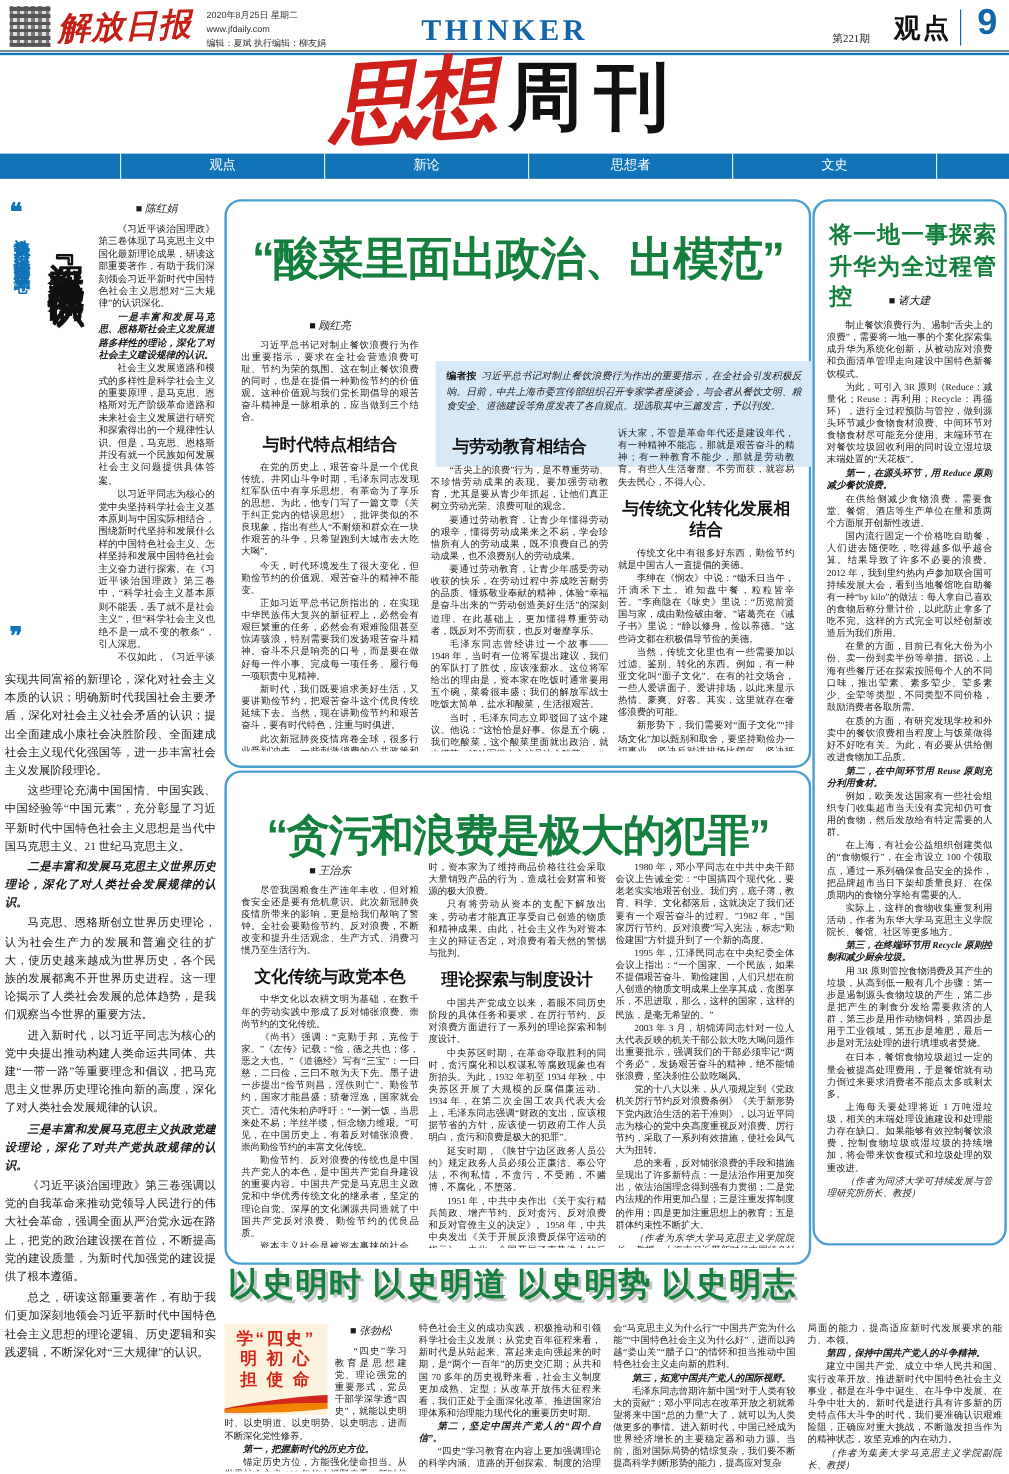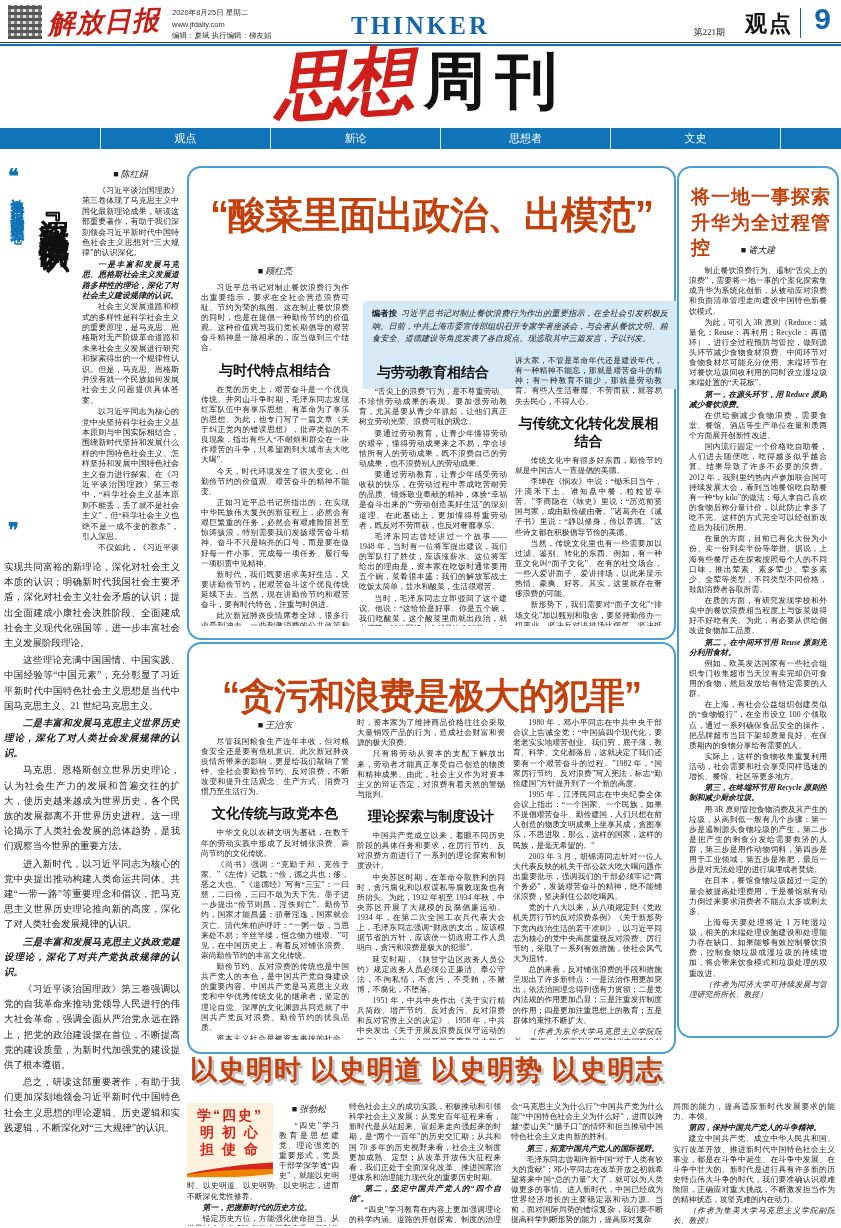--- a/index.html
+++ b/index.html
@@ -38,21 +38,21 @@
   
   .para{margin:0 0 1px;text-indent:2em;text-align:justify;}
   .cont{text-indent:0;}
   .lead{font-weight:bold;font-style:italic;}
   .attr{font-style:italic;}
   .author{text-indent:0;text-align:center;font-style:italic;font-size:9px !important;margin:2px 0 5px;}
   .subhead{font-family:"Liberation Sans","DejaVu Sans",sans-serif;font-weight:bold;font-size:14px;
            text-align:center;margin:8px 0 5px;color:#111;}
   .bodycol p{font-size:7.8px;line-height:1.3;}
   .v{writing-mode:vertical-rl;}
-  .big-title{font-family:"Liberation Sans","DejaVu Sans",sans-serif;font-weight:900;color:#c2410c;}
+  .big-title{font-family:"Liberation Sans","DejaVu Sans",sans-serif;font-weight:900;color:#15803d;}
   
   .lquote{position:absolute;color:#1173b8;font-size:20px;font-weight:bold;}
   .kicker{position:absolute;left:6px;top:188px;height:330px;width:22px;font-size:14px;font-weight:bold;
           color:#1173b8;letter-spacing:2px;line-height:22px;}
   .left-author{position:absolute;left:82px;top:168px;width:97px;text-align:center;font-size:9px;font-style:italic;}
   .left-title{position:absolute;left:27px;top:196px;height:396px;width:54px;font-size:30px;font-weight:900;
               letter-spacing:2px;line-height:54px;color:#111;}
   .left-colA{position:absolute;left:82px;top:186px;width:97px;height:368px;overflow:hidden;}
   .left-colA p{font-size:8px;line-height:1.3;}
   .left-colB{position:absolute;left:4px;top:560px;width:176px;height:664px;overflow:hidden;}
@@ -219,21 +219,21 @@
         <p class="para">制止餐饮浪费行为、遏制“舌尖上的浪费”，需要将一地一事的个案化探索集成升华为系统化创新，从被动应对浪费和负面清单管理走向建设中国特色新餐饮模式。</p>
         <p class="para">为此，可引入 3R 原则（Reduce：减量化；Reuse：再利用；Recycle：再循环），进行全过程预防与管控，做到源头环节减少食物食材浪费、中间环节对食物食材尽可能充分使用、末端环节在对餐饮垃圾回收利用的同时设立湿垃圾末端处置的“天花板”。</p>
         <p class="para lead">第一，在源头环节，用 Reduce 原则减少餐饮浪费。</p>
         <p class="para">在供给侧减少食物浪费，需要食堂、餐馆、酒店等生产单位在量和质两个方面展开创新性改进。</p>
         <p class="para">国内流行固定一个价格吃自助餐，人们进去随便吃，吃得越多似乎越合算。结果导致了许多不必要的浪费。2012 年，我到里约热内卢参加联合国可持续发展大会，看到当地餐馆吃自助餐有一种“by kilo”的做法：每人拿自己喜欢的食物后称分量计价，以此防止拿多了吃不完。这样的方式完全可以经创新改造后为我们所用。</p>
         <p class="para">在量的方面，目前已有化大份为小份、卖一份到卖半份等举措。据说，上海有些餐厅还在探索按照每个人的不同口味，推出荤素、素多荤少、荤多素少、全荤等类型，不同类型不同价格，鼓励消费者各取所需。</p>
         <p class="para">在质的方面，有研究发现学校和外卖中的餐饮浪费相当程度上与饭菜做得好不好吃有关。为此，有必要从供给侧改进食物加工品质。</p>
         <p class="para lead">第二，在中间环节用 Reuse 原则充分利用食材。</p>
         <p class="para">例如，欧美发达国家有一些社会组织专门收集超市当天没有卖完却仍可食用的食物，然后发放给有特定需要的人群。</p>
         <p class="para">在上海，有社会公益组织创建类似的“食物银行”，在全市设立 100 个领取点，通过一系列确保食品安全的操作，把品牌超市当日下架却质量良好、在保质期内的食物分享给有需要的人。</p>
-        <p class="para">实际上，这样的食物收集重复利用活动，社会需要和社会享受同样迅速的增长、餐馆、社区等更多地方。</p>
+        <p class="para">实际上，这样的食物收集重复利用活动，作者为东华大学马克思主义学院院长、餐馆、社区等更多地方。</p>
         <p class="para lead">第三，在终端环节用 Recycle 原则控制和减少厨余垃圾。</p>
         <p class="para">用 3R 原则管控食物消费及其产生的垃圾，从高到低一般有几个步骤：第一步是遏制源头食物垃圾的产生，第二步是把产生的剩食分发给需要救济的人群，第三步是用作动物饲料，第四步是用于工业领域，第五步是堆肥，最后一步是对无法处理的进行填埋或者焚烧。</p>
         <p class="para">在日本，餐馆食物垃圾超过一定的量会被提高处理费用，于是餐馆就有动力倒过来要求消费者不能点太多或剩太多。</p>
         <p class="para">上海每天要处理将近 1 万吨湿垃圾，相关的末端处理设施建设和处理能力存在缺口。如果能够有效控制餐饮浪费，控制食物垃圾或湿垃圾的持续增加，将会带来饮食模式和垃圾处理的双重改进。</p>
         <p class="para attr">（作者为同济大学可持续发展与管理研究所所长、教授）</p>
       </div>
   </section>
 
   <section>
     <h1 class="bot-title big-title" style="margin:0;">以史明时 以史明道 以史明势 以史明志</h1>

